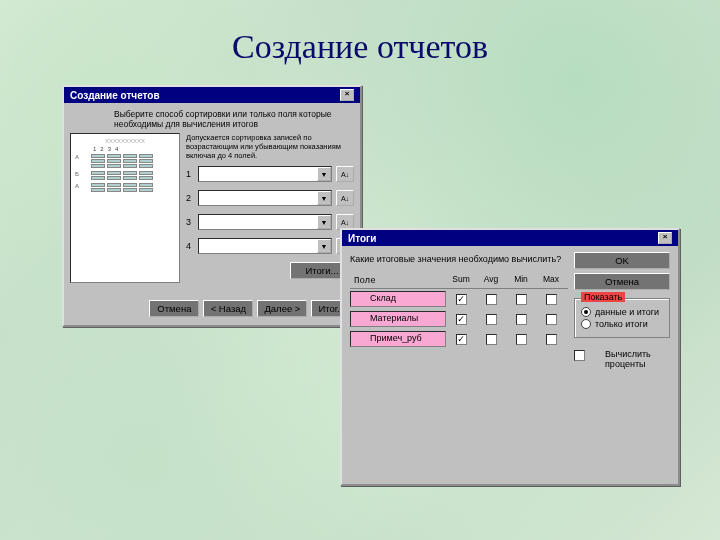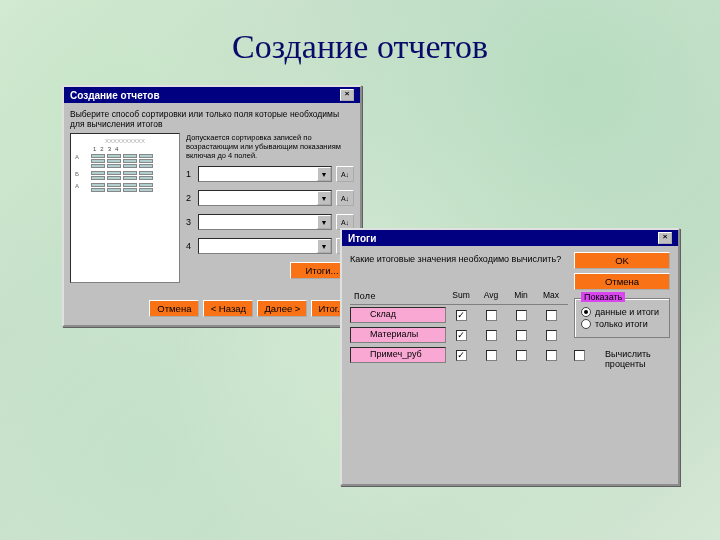--- a/index.html
+++ b/index.html
@@ -52,20 +52,21 @@
     text-align: center;
     color: #000;
   }
   .win1 { left: 62px; top: 85px; width: 300px; height: 242px; }
   .win2 { left: 340px; top: 228px; width: 340px; height: 258px; }
   .body1 { padding: 6px; }
   .instr {
     font-size: 8.5px;
     color: #000;
     margin-bottom: 4px;
+    margin-left: 44px;
   }
   .layout1 { display: flex; gap: 6px; }
   .preview {
     width: 110px; height: 150px;
     background: #fff;
     border: 1px inset #808080;
     padding: 4px;
     font-size: 6px;
     color: #888;
     overflow: hidden;
@@ -99,57 +100,57 @@
   }
   .sort-ico {
     width:18px; height:16px;
     background:#c0c0c0;
     border:1px outset #fff;
     font-size:7px;
     display:flex; align-items:center; justify-content:center;
     color:#000;
   }
   .btn {
-    background:#f97316;
+    background:#737373;
     border:1px outset #fff;
     font-size:9.5px;
     padding:2px 6px;
     min-width:50px;
     text-align:center;
   }
   .wiz-btns {
     position:absolute;
     bottom:8px; right:8px;
     display:flex; gap:4px;
   }
   .itogi-btn {
     position:absolute;
     bottom:48px;
     left:130px;
   }
   
   .body2 { padding:8px; position:relative; height:calc(100% - 18px);}
-  .q { font-size:9px; margin-bottom:26px;}
+  .q { font-size:9px; margin-bottom:10px;}
   .right-col {
     position:absolute;
     top:6px; right:8px;
     width:96px;
     display:flex; flex-direction:column; gap:4px;
   }
   .fieldset {
     border:1px solid #808080;
     box-shadow: inset 1px 1px 0 #fff;
     padding:6px 6px 6px 6px;
     margin-top:4px;
     font-size:9px;
     position:relative;
   }
   .fs-legend {
     position:absolute; top:-7px; left:6px;
-    background:#d946ef;
+    background:#ef4444;
     padding:0 3px;
     font-size:9px;
   }
   .radio-row { display:flex; align-items:center; gap:4px; margin:2px 0; font-size:9px;}
   .radio {
     width:10px; height:10px; border-radius:50%;
     background:#fff; border:1px solid #404040;
     display:flex; align-items:center; justify-content:center;
   }
   .radio.checked::after{content:""; width:4px;height:4px;border-radius:50%;background:#000;}

